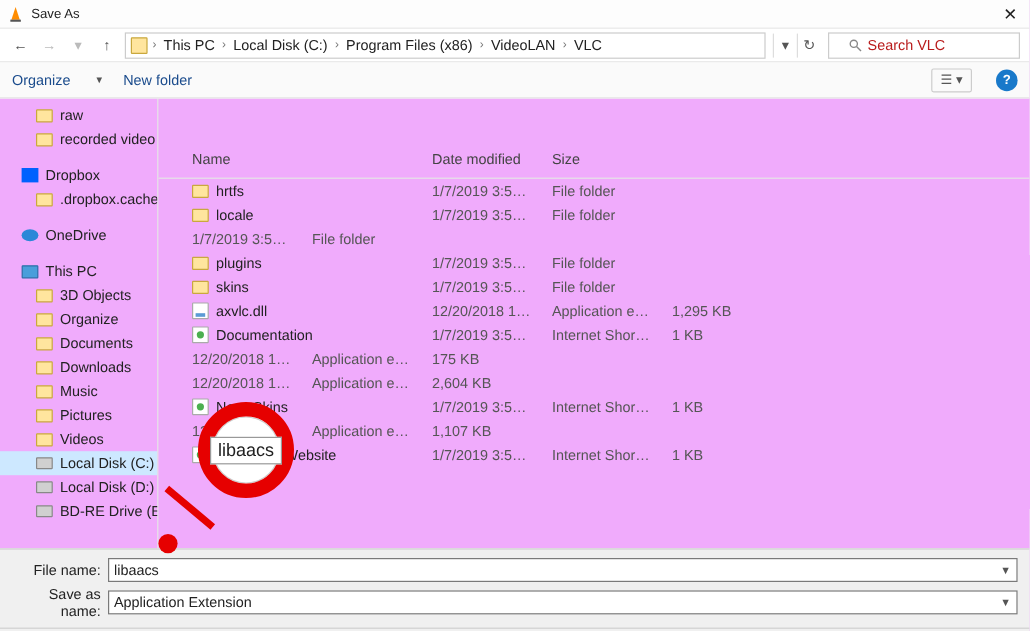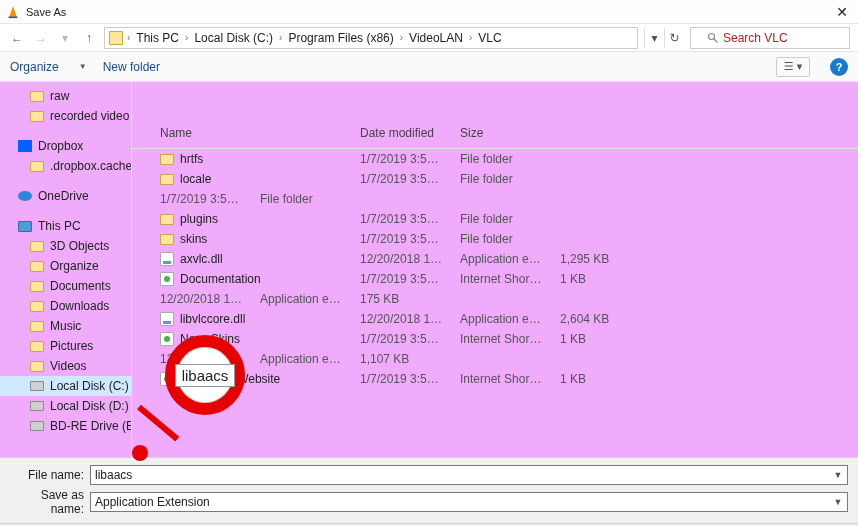--- a/index.html
+++ b/index.html
@@ -313,24 +313,20 @@
           <div class="col col-size">1 KB</div>
         </div>
         <div class="fl-row">
           <div class="col col-check"></div>
           <div class="col col-date">12/20/2018 10:40 ...</div>
           <div class="col col-type">Application extens...</div>
           <div class="col col-size">175 KB</div>
         </div>
         <div class="fl-row">
           <div class="col col-check"></div>
-          <div class="col col-name">
-            <span class="file-ico ftype-dll"></span>
-            <span>libvlccore.dll</span>
-          </div>
           <div class="col col-date">12/20/2018 10:40 ...</div>
           <div class="col col-type">Application extens...</div>
           <div class="col col-size">2,604 KB</div>
         </div>
         <div class="fl-row">
           <div class="col col-check"></div>
           <div class="col col-name">
             <span class="file-ico ftype-url"></span>
             <span>New_Skins</span>
           </div>

